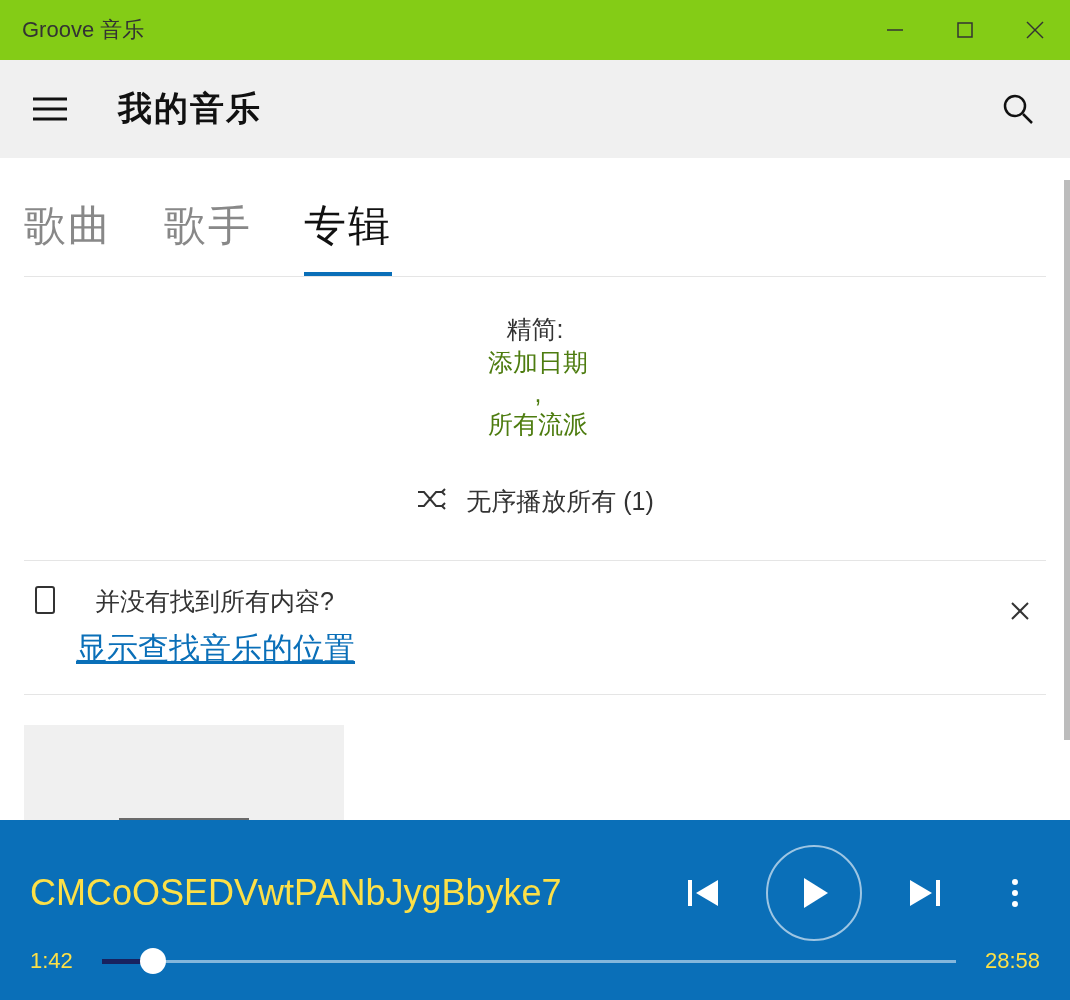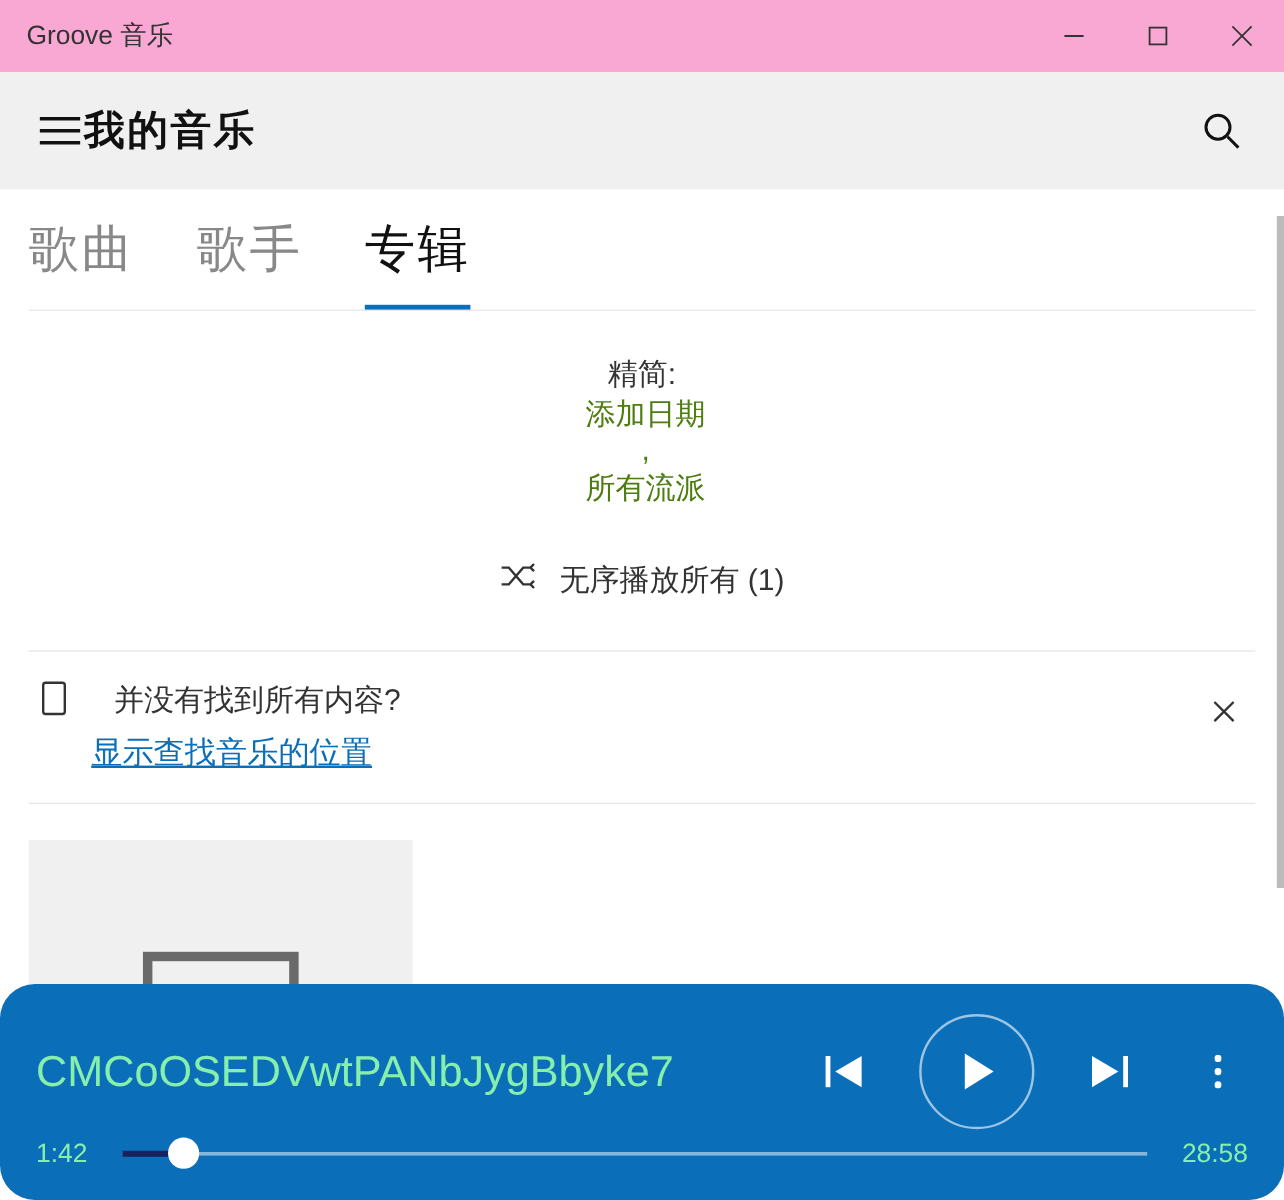--- a/index.html
+++ b/index.html
@@ -8,54 +8,54 @@
     width: 1070px;
     height: 1000px;
     overflow: hidden;
     background: #fff;
     display: flex;
     flex-direction: column;
   }
   
   .titlebar {
     height: 60px;
-    background: #f9a8d4;
+    background: #84cc16;
     display: flex;
     align-items: center;
     padding-left: 22px;
   }
   .titlebar-title { font-size: 22px; color: #333; flex: 1; }
   .win-btn { width: 70px; height: 60px; display: flex; align-items: center; justify-content: center; cursor: default; }
   .win-btn svg { width: 18px; height: 18px; stroke: #333; fill: none; stroke-width: 1.5; }
   .win-close svg { width: 22px; height: 22px; }
 
   
   .header {
     height: 98px;
     background: #f0f0f0;
     display: flex;
     align-items: center;
     padding: 0 30px;
   }
   .hamburger { width: 40px; height: 40px; display: flex; align-items: center; justify-content: center; cursor: pointer; }
   .hamburger svg { width: 34px; height: 28px; stroke: #111; stroke-width: 3; }
-  .page-title { font-size: 34px; font-weight: 700; color: #111; letter-spacing: 2px; }
+  .page-title { font-size: 34px; font-weight: 700; margin-left: 48px; color: #111; letter-spacing: 2px; }
   .header-spacer { flex: 1; }
   .search-btn { width: 44px; height: 44px; display: flex; align-items: center; justify-content: center; cursor: pointer; }
   .search-btn svg { width: 32px; height: 32px; stroke: #111; fill: none; stroke-width: 2.5; }
 
   
   .content {
     flex: 1;
     position: relative;
     background: #fff;
     overflow: hidden;
   }
   .content-inner {
-    padding: 0 24px;
+    padding: 18px 24px;
     height: 100%;
   }
   .tabs {
     display: flex;
     gap: 52px;
     padding-top: 22px;
     border-bottom: 1px solid #e5e5e5;
   }
   .tab {
     font-size: 42px;
@@ -93,21 +93,21 @@
     border-top: 1px solid #e5e5e5;
     border-bottom: 1px solid #e5e5e5;
     display: flex;
     align-items: flex-start;
     padding: 24px 6px 24px 10px;
     gap: 20px;
   }
   .notice-icon svg { width: 22px; height: 30px; stroke: #333; fill: none; stroke-width: 2; }
   .notice-body { flex: 1; }
   .notice-q { font-size: 25px; color: #333; margin-left: 19px; }
-  .notice-link { font-size: 26px; color: #0a6fb8; text-decoration: underline; cursor: pointer; display: inline-block; margin-top: 10px; }
+  .notice-link { font-size: 31px; color: #0a6fb8; text-decoration: underline; cursor: pointer; display: inline-block; margin-top: 10px; }
   .notice-close { width: 40px; height: 40px; display: flex; align-items: center; justify-content: center; cursor: pointer; margin-top: 6px; }
   .notice-close svg { width: 22px; height: 22px; stroke: #333; stroke-width: 2; }
   .album-grid { padding-top: 30px; }
   .album-tile {
     width: 320px;
     height: 320px;
     background: #f0f0f0;
     display: flex;
     align-items: center;
     justify-content: center;
@@ -119,25 +119,24 @@
     right: 0;
     width: 6px;
     height: 560px;
     background: #bcbcbc;
   }
 
   
   .player {
     height: 180px;
     background: #0a6fb8;
-    color: #86efac;
+    color: #fde047;
     display: flex;
     flex-direction: column;
     padding: 18px 30px 0 30px;
-    border-radius: 29px;
   }
   .player-top {
     display: flex;
     align-items: center;
     height: 110px;
   }
   .track-title {
     font-size: 36px;
     flex: 1;
     white-space: nowrap;

